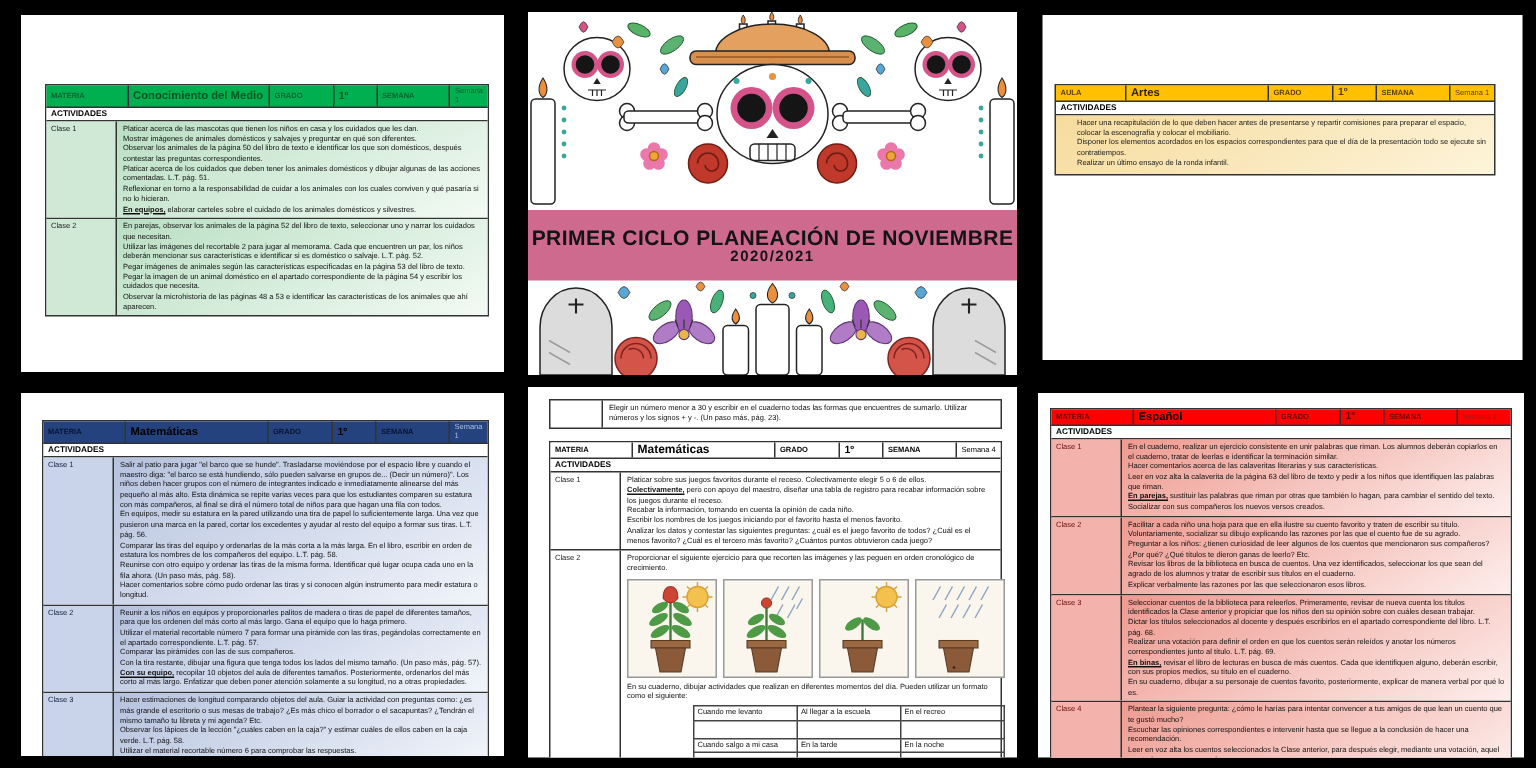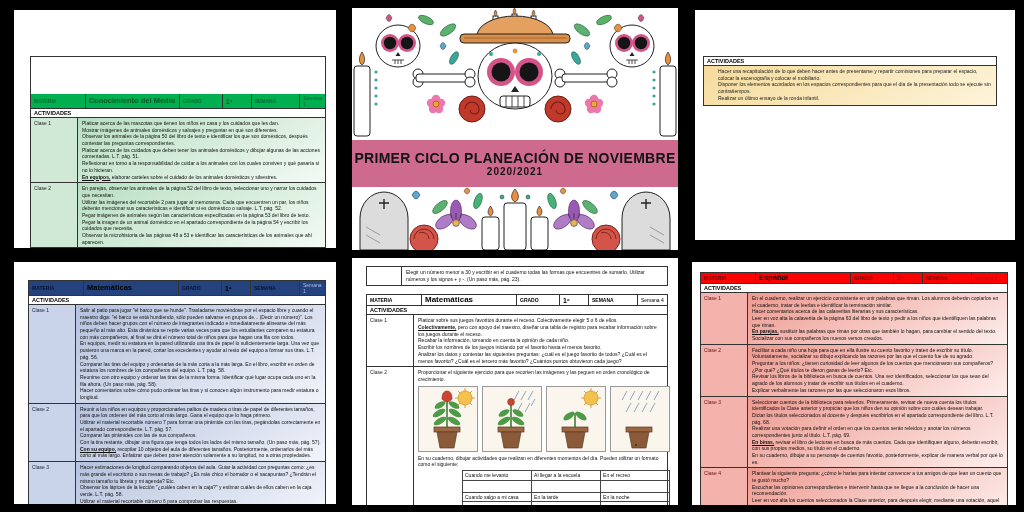--- a/index.html
+++ b/index.html
@@ -19,21 +19,21 @@
   .hc.week{font-size:5px;}
   .activ{font-size:5.5px;font-weight:bold;padding:1px 3px;border-bottom:1px solid #333;background:#fff;}
   .crow{display:flex;border-bottom:1px solid #333;}
   .crow:last-child{border-bottom:none;}
   .clabel{width:40px;padding:2px 3px;font-size:5px;border-right:1px solid #333;flex-shrink:0;color:#222;}
   .cbody{flex:1;padding:2px 4px;font-size:5px;line-height:1.34;color:#111;}
   .ln{display:block;}
   .lead{font-weight:bold;text-decoration:underline;}
 
   
-  .t-green .hdr{background:#00B050;margin-top:37px;}
+  .t-green .hdr{background:#00B050;}
   .t-green .hc{color:#063;}
   .t-green .hc.subj,.t-green .hc.grade{color:#052;}
   .t-green .hc.week{color:#0a5c33;}
   .t-green .clabel{background:#cfe9d6;}
   .t-green .cbody{background:linear-gradient(150deg,#b9dfc3,#f3faf4);}
 
   
   .t-yellow .hdr{background:#FFC000;}
   .t-yellow .hc{color:#5a3c00;}
   .t-yellow .hc.subj{color:#2e1f00;}
@@ -303,20 +303,28 @@
       <path d="M112 4 q3 -6 6 0 q-3 6 -6 0Z" fill="#e8923f"></path>
       <path d="M208 4 q3 -6 6 0 q-3 6 -6 0Z" fill="#e8923f"></path>
       <circle cx="150" cy="10" r="2" fill="#3aa6a0"></circle>
         <circle cx="176" cy="10" r="2" fill="#3aa6a0"></circle>
     </g>
   </svg>
 </div>
 
 <div class="card" style="left:695px;top:10px;width:320px;height:230px;">
   <div class="ptable t-yellow" style="left:8px;top:46px;width:292px;">
+    <div class="hdr">
+      <div class="hc lab" style="width:40px">AULA</div>
+      <div class="hc subj">Artes</div>
+      <div class="hc lab" style="width:36px">GRADO</div>
+      <div class="hc grade">1º</div>
+      <div class="hc sem">SEMANA</div>
+      <div class="hc week">Semana 1</div>
+    </div>
     <div class="activ">ACTIVIDADES</div>
     <div class="ybody">
       <span class="ln">Hacer una recapitulación de lo que deben hacer antes de presentarse y repartir comisiones para preparar el espacio, colocar la escenografía y colocar el mobiliario.</span>
       <span class="ln">Disponer los elementos acordados en los espacios correspondientes para que el día de la presentación todo se ejecute sin contratiempos.</span>
       <span class="ln">Realizar un último ensayo de la ronda infantil.</span>
     </div>
   </div>
 </div>
 
 <div class="card" style="left:14px;top:262px;width:322px;height:242px;">

